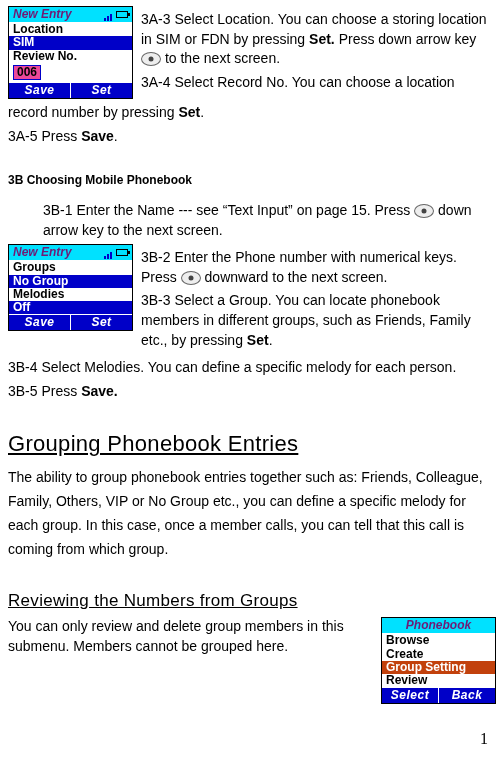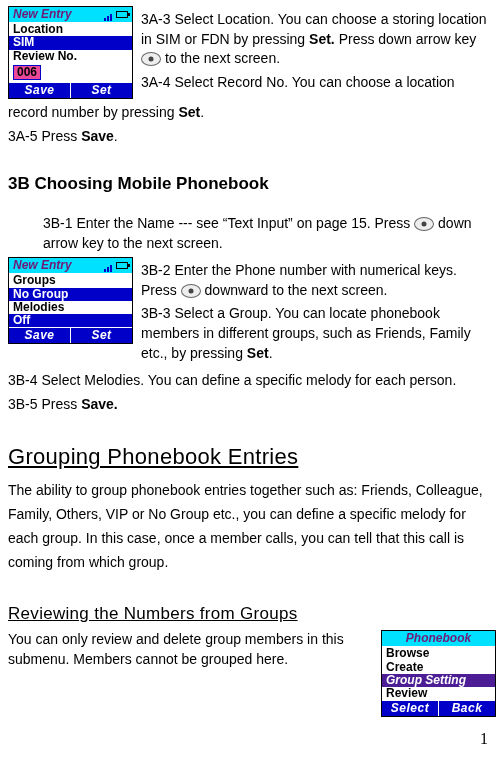--- a/index.html
+++ b/index.html
@@ -53,22 +53,22 @@
     position: relative;
   }
   .circkey::after{
     content:""; position:absolute; left:50%; top:50%;
     width:5px;height:5px;border-radius:50%;
     background:#444; transform:translate(-50%,-50%);
   }
 
   .sec-head {
     font-weight: bold;
-    font-size: 17px;
-    margin: 26px 0 18px 0;
+    font-size: 12px;
+    margin: 26px 0 12px 0;
   }
   .indent1 { margin-left: 35px; }
 
   h2.grp {
     font-family: Arial, sans-serif;
     font-size: 22px;
     font-weight: normal;
     text-decoration: underline;
     margin: 28px 0 6px 0;
     letter-spacing:.3px;
@@ -78,21 +78,21 @@
     font-size: 17px;
     font-weight: normal;
     text-decoration: underline;
     margin: 28px 0 4px 0;
     letter-spacing:.3px;
   }
   .reviewblock { display:flex; gap:10px; align-items:flex-start; }
   .reviewblock > p { flex:1; margin-top:0; }
 
   .phone.small2 { width:115px; }
-  .phone.small2 .list .sel { background:#4c1d95;font-style:italic; }
+  .phone.small2 .list .sel { background:#c2410c; }
 
   .pgnum { position: absolute; right:8px; bottom:4px; font-family:"Times New Roman",serif; font-size:16px; }
   .page { position:relative; min-height:748px; }
   .sig { width:14px; height:8px; }
   .sig i { display:inline-block; width:2px; background:#0000c8; margin-right:1px; vertical-align:bottom; }
   .bat { display:inline-block; width:12px;height:7px;border:1px solid #000; position:relative; }
   .bat::after{content:"";position:absolute;right:-3px;top:1px;width:2px;height:3px;background:#000;}
 </style>
 </head>
 <body>

